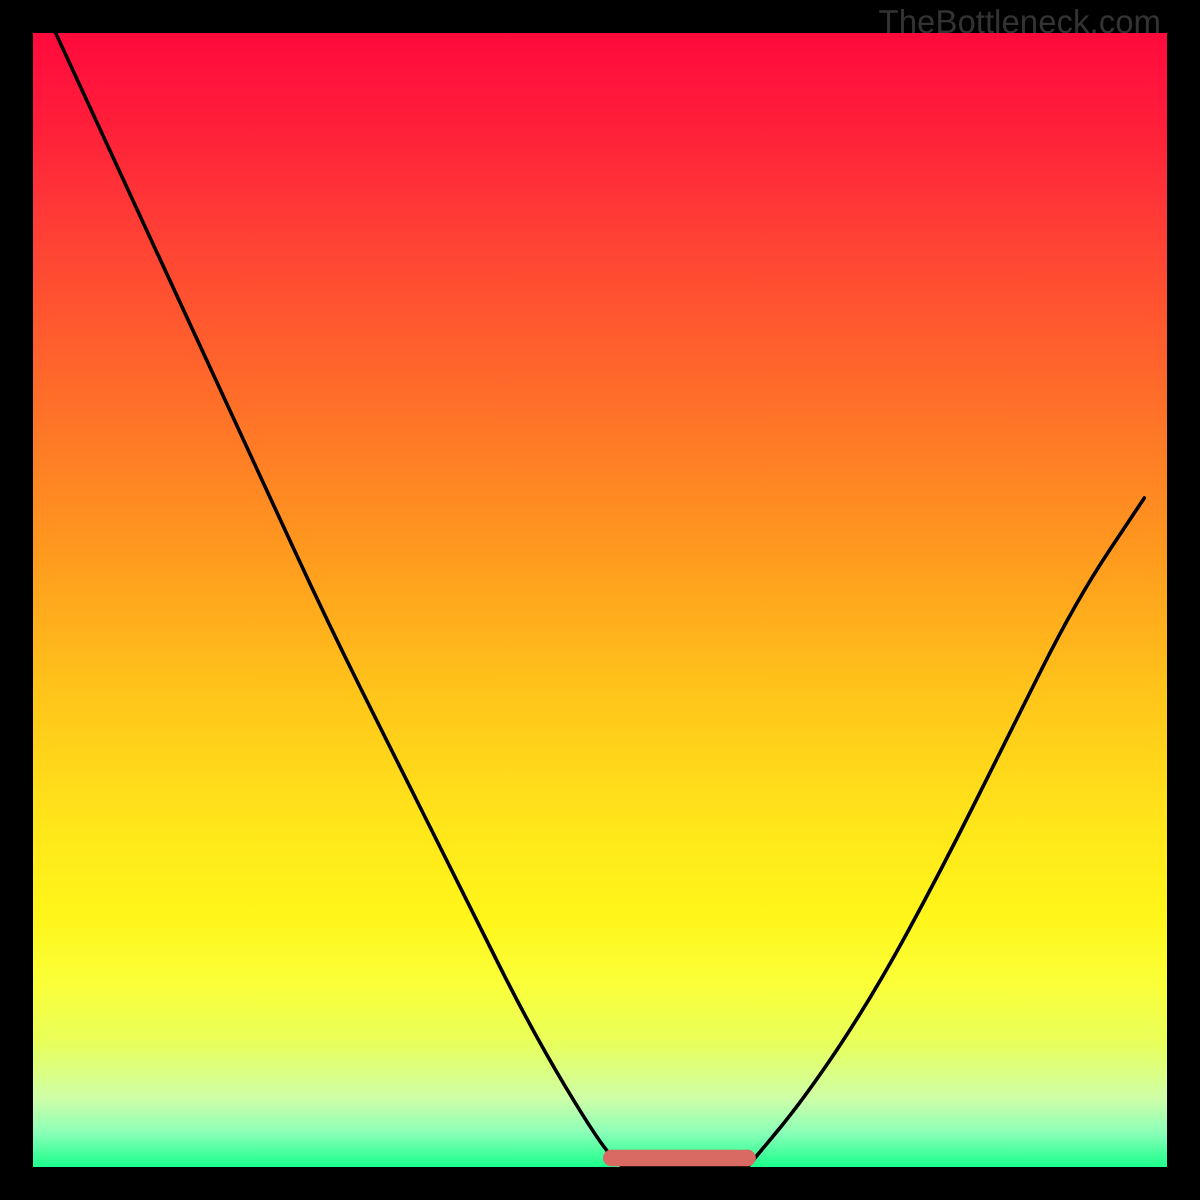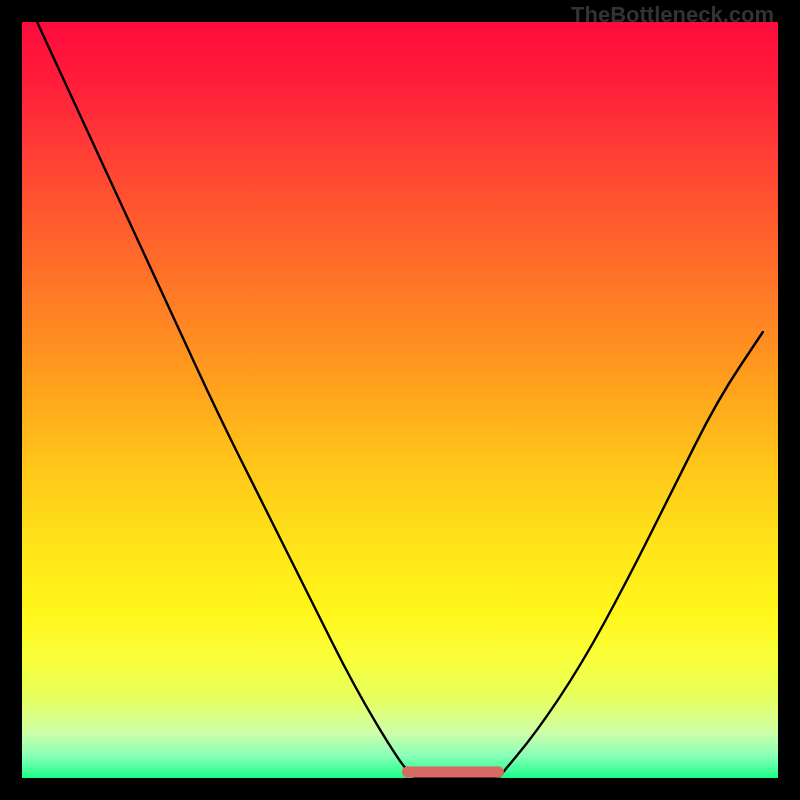--- a/index.html
+++ b/index.html
@@ -13,21 +13,21 @@
       #ff7a26 36%,
       #ff9a1e 46%,
       #ffc41a 58%,
       #ffe61a 70%,
       #fff61a 78%,
       #faff3a 84%,
       #e8ff5a 89%,
       #ceffa8 94%,
       #8affb8 97%,
       #1aff8a 100%)}
-  .wm{position:absolute;top:2px;right:26px;color:#333;font-size:22px;font-weight:700;letter-spacing:0}
+  .wm{position:absolute;top:2px;right:26px;color:#333;font-size:22px;font-weight:400;letter-spacing:0}
   svg{position:absolute;inset:0}
 </style>
 </head>
 <body>
 
 <div class="frame">
   <div class="wm">TheBottleneck.com</div>
   <div class="plot">
     <div class="gradient"></div>
     <svg viewBox="0 0 756 756" preserveAspectRatio="none">

